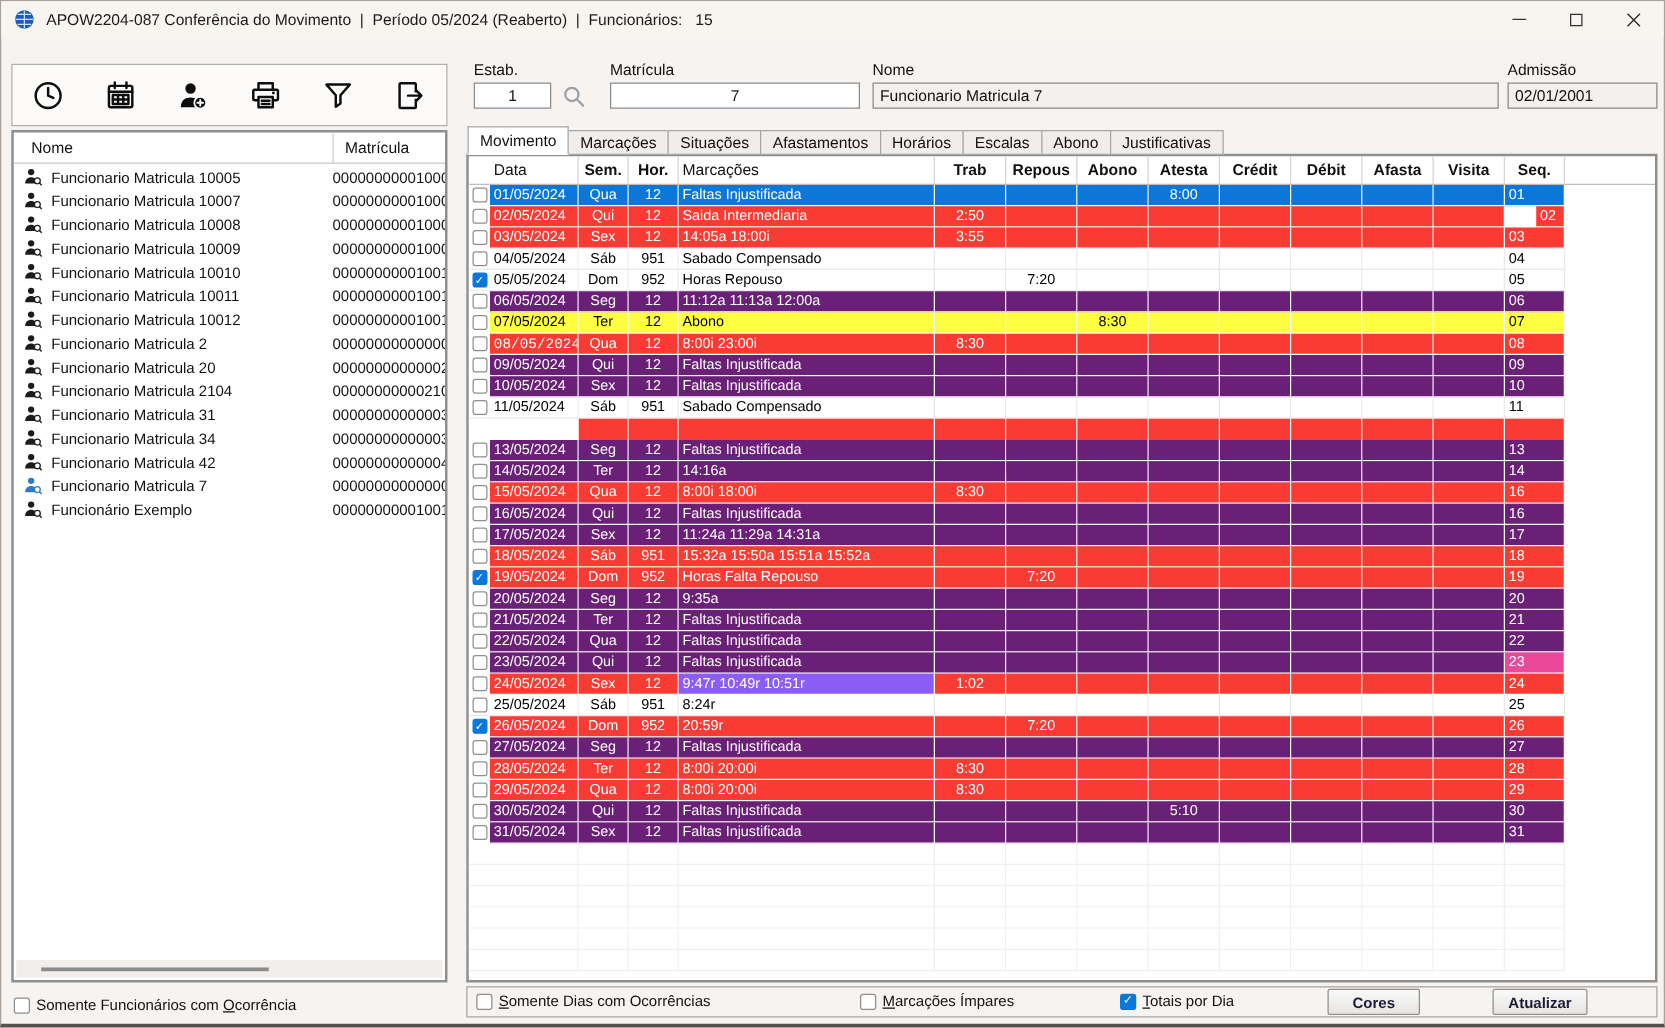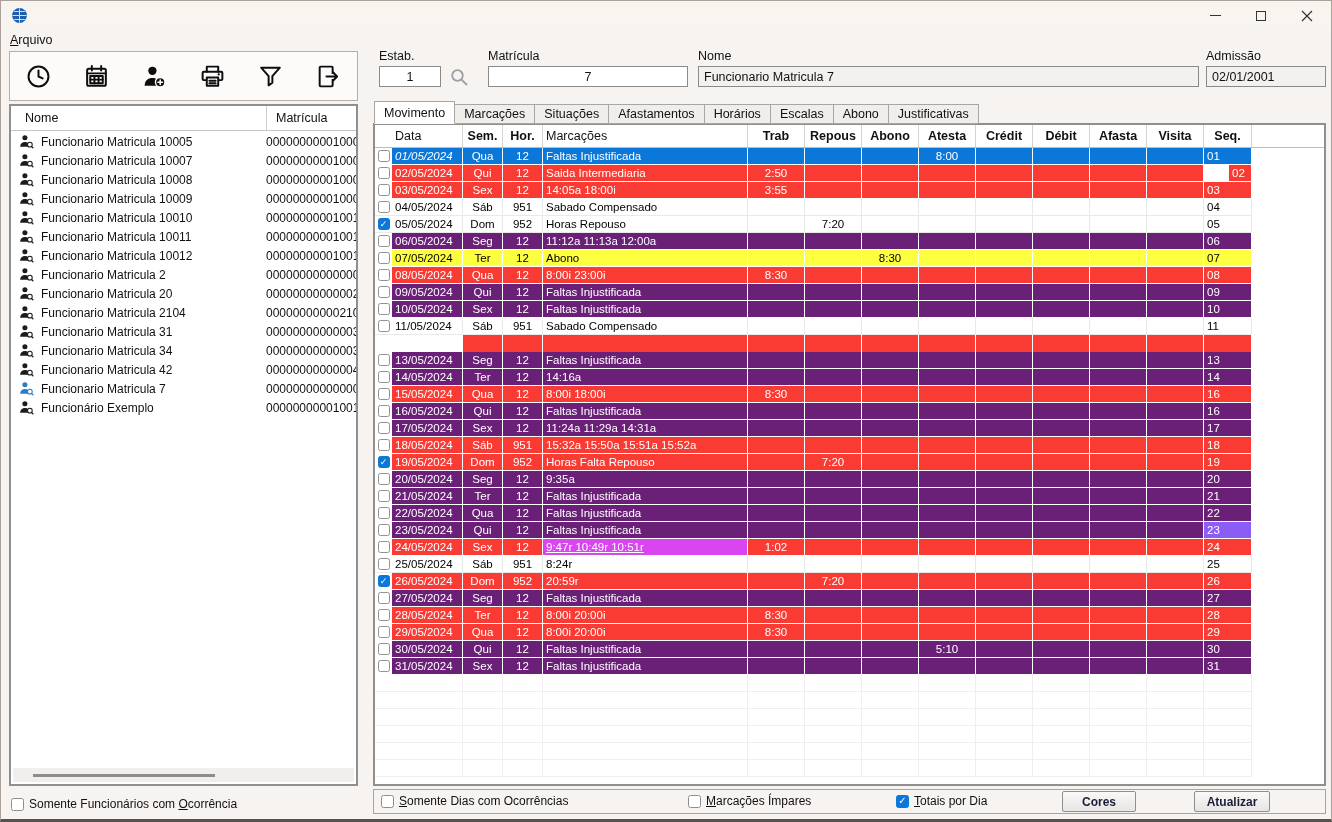--- a/index.html
+++ b/index.html
@@ -97,38 +97,36 @@
 
 <div class="window">
 
   <div class="titlebar">
     <span class="app-icon">
       <svg width="17" height="17" viewBox="0 0 17 17">
           <circle cx="8.5" cy="8.5" r="7.4" fill="#1d5fae"></circle>
           <path d="M1.5 8.5h14M8.5 1.5v14M3.2 4.5h10.6M3.2 12.5h10.6" stroke="#cfe2f5" stroke-width="1" fill="none"></path>
         </svg>
     </span>
+    <span class="title-text">APOW2204-087 Conferência do Movimento  |  Período 05/2024 (Reaberto)  |  Funcionários:   15</span>
     <div class="win-controls">
       <div class="win-btn">
           <span class="glyph-min"></span>
         </div>
       <div class="win-btn">
           <span class="glyph-max"></span>
         </div>
       <div class="win-btn">
         <svg width="12" height="12" viewBox="0 0 12 12">
             <path d="M1 1l10 10M11 1L1 11" stroke="#333" stroke-width="1.2"></path>
           </svg>
       </div>
     </div>
   </div>
 
-  <div class="menubar">
-    <span class="menu-item"><u>A</u>rquivo</span>
-  </div>
 
   <div class="toolbar">
     <div class="tool-btn">
       <svg width="27" height="27" viewBox="0 0 26 26">
           <circle cx="13" cy="13" r="9.6"></circle>
           <path d="M13 7.2V13l4 1.8"></path>
         </svg>
     </div>
     <div class="tool-btn">
       <svg width="27" height="27" viewBox="0 0 26 26">
@@ -377,21 +375,21 @@
         <div class="mth center">Débit</div>
         <div class="mth center">Afasta</div>
         <div class="mth center">Visita</div>
         <div class="mth center">Seq.</div>
       </div>
     <div>
         <div class="mtrow">
           <div class="cbcell" style="border-bottom-color: rgb(255, 255, 255);">
             <div class="rowcb"></div>
           </div>
-          <div class="mtc left" style="background: rgb(11, 119, 217); color: rgb(255, 255, 255); border-color: rgb(255, 255, 255); font-style: italic;">01/05/2024</div>
+          <div class="mtc left" style="background: rgb(11, 119, 217); color: rgb(255, 255, 255); border-color: rgb(255, 255, 255);">01/05/2024</div>
           <div class="mtc center" style="background: rgb(11, 119, 217); color: rgb(255, 255, 255); border-color: rgb(255, 255, 255);">Qua</div>
           <div class="mtc center" style="background: rgb(11, 119, 217); color: rgb(255, 255, 255); border-color: rgb(255, 255, 255);">12</div>
           <div class="mtc left" style="background: rgb(11, 119, 217); color: rgb(255, 255, 255); border-color: rgb(255, 255, 255);">Faltas Injustificada</div>
           <div class="mtc center" style="background: rgb(11, 119, 217); color: rgb(255, 255, 255); border-color: rgb(255, 255, 255);"></div>
           <div class="mtc center" style="background: rgb(11, 119, 217); color: rgb(255, 255, 255); border-color: rgb(255, 255, 255);"></div>
           <div class="mtc center" style="background: rgb(11, 119, 217); color: rgb(255, 255, 255); border-color: rgb(255, 255, 255);"></div>
           <div class="mtc center" style="background: rgb(11, 119, 217); color: rgb(255, 255, 255); border-color: rgb(255, 255, 255);">8:00</div>
           <div class="mtc center" style="background: rgb(11, 119, 217); color: rgb(255, 255, 255); border-color: rgb(255, 255, 255);"></div>
           <div class="mtc center" style="background: rgb(11, 119, 217); color: rgb(255, 255, 255); border-color: rgb(255, 255, 255);"></div>
           <div class="mtc center" style="background: rgb(11, 119, 217); color: rgb(255, 255, 255); border-color: rgb(255, 255, 255);"></div>
@@ -503,21 +501,21 @@
           <div class="mtc center" style="background: rgb(255, 255, 66); color: rgb(0, 0, 0); border-color: rgb(255, 255, 255);"></div>
           <div class="mtc center" style="background: rgb(255, 255, 66); color: rgb(0, 0, 0); border-color: rgb(255, 255, 255);"></div>
           <div class="mtc center" style="background: rgb(255, 255, 66); color: rgb(0, 0, 0); border-color: rgb(255, 255, 255);"></div>
           <div class="mtc center" style="background: rgb(255, 255, 66); color: rgb(0, 0, 0); border-color: rgb(255, 255, 255);"></div>
           <div class="mtc left" style="background: rgb(255, 255, 66); color: rgb(0, 0, 0); border-color: rgb(255, 255, 255);">07</div>
         </div>
         <div class="mtrow">
           <div class="cbcell" style="border-bottom-color: rgb(255, 255, 255);">
             <div class="rowcb"></div>
           </div>
-          <div class="mtc left" style="background: rgb(249, 59, 51); color: rgb(255, 255, 255); border-color: rgb(255, 255, 255);">08/05/2024</div>
+          <div class="mtc left" style="background: rgb(249, 59, 51); color: rgb(255, 255, 255); border-color: rgb(255, 255, 255); font-family: Liberation Mono, monospace;">08/05/2024</div>
           <div class="mtc center" style="background: rgb(249, 59, 51); color: rgb(255, 255, 255); border-color: rgb(255, 255, 255);">Qua</div>
           <div class="mtc center" style="background: rgb(249, 59, 51); color: rgb(255, 255, 255); border-color: rgb(255, 255, 255);">12</div>
           <div class="mtc left" style="background: rgb(249, 59, 51); color: rgb(255, 255, 255); border-color: rgb(255, 255, 255);">8:00i 23:00i</div>
           <div class="mtc center" style="background: rgb(249, 59, 51); color: rgb(255, 255, 255); border-color: rgb(255, 255, 255);">8:30</div>
           <div class="mtc center" style="background: rgb(249, 59, 51); color: rgb(255, 255, 255); border-color: rgb(255, 255, 255);"></div>
           <div class="mtc center" style="background: rgb(249, 59, 51); color: rgb(255, 255, 255); border-color: rgb(255, 255, 255);"></div>
           <div class="mtc center" style="background: rgb(249, 59, 51); color: rgb(255, 255, 255); border-color: rgb(255, 255, 255);"></div>
           <div class="mtc center" style="background: rgb(249, 59, 51); color: rgb(255, 255, 255); border-color: rgb(255, 255, 255);"></div>
           <div class="mtc center" style="background: rgb(249, 59, 51); color: rgb(255, 255, 255); border-color: rgb(255, 255, 255);"></div>
           <div class="mtc center" style="background: rgb(249, 59, 51); color: rgb(255, 255, 255); border-color: rgb(255, 255, 255);"></div>
@@ -785,30 +783,30 @@
           <div class="mtc center" style="background: rgb(106, 32, 119); color: rgb(255, 255, 255); border-color: rgb(255, 255, 255);">12</div>
           <div class="mtc left" style="background: rgb(106, 32, 119); color: rgb(255, 255, 255); border-color: rgb(255, 255, 255);">Faltas Injustificada</div>
           <div class="mtc center" style="background: rgb(106, 32, 119); color: rgb(255, 255, 255); border-color: rgb(255, 255, 255);"></div>
           <div class="mtc center" style="background: rgb(106, 32, 119); color: rgb(255, 255, 255); border-color: rgb(255, 255, 255);"></div>
           <div class="mtc center" style="background: rgb(106, 32, 119); color: rgb(255, 255, 255); border-color: rgb(255, 255, 255);"></div>
           <div class="mtc center" style="background: rgb(106, 32, 119); color: rgb(255, 255, 255); border-color: rgb(255, 255, 255);"></div>
           <div class="mtc center" style="background: rgb(106, 32, 119); color: rgb(255, 255, 255); border-color: rgb(255, 255, 255);"></div>
           <div class="mtc center" style="background: rgb(106, 32, 119); color: rgb(255, 255, 255); border-color: rgb(255, 255, 255);"></div>
           <div class="mtc center" style="background: rgb(106, 32, 119); color: rgb(255, 255, 255); border-color: rgb(255, 255, 255);"></div>
           <div class="mtc center" style="background: rgb(106, 32, 119); color: rgb(255, 255, 255); border-color: rgb(255, 255, 255);"></div>
-          <div class="mtc left" style="background: #8b5cf6; color: rgb(255, 255, 255); border-color: rgb(255, 255, 255);">23</div>
+          <div class="mtc left" style="background: #ec4899; color: rgb(255, 255, 255); border-color: rgb(255, 255, 255);">23</div>
         </div>
         <div class="mtrow">
           <div class="cbcell" style="border-bottom-color: rgb(255, 255, 255);">
             <div class="rowcb"></div>
           </div>
           <div class="mtc left" style="background: rgb(249, 59, 51); color: rgb(255, 255, 255); border-color: rgb(255, 255, 255);">24/05/2024</div>
           <div class="mtc center" style="background: rgb(249, 59, 51); color: rgb(255, 255, 255); border-color: rgb(255, 255, 255);">Sex</div>
           <div class="mtc center" style="background: rgb(249, 59, 51); color: rgb(255, 255, 255); border-color: rgb(255, 255, 255);">12</div>
-          <div class="mtc left" style="background: #d946ef; color: rgb(255, 255, 255); border-color: rgb(255, 255, 255); text-decoration: underline;">9:47r 10:49r 10:51r</div>
+          <div class="mtc left" style="background: #8b5cf6; color: rgb(255, 255, 255); border-color: rgb(255, 255, 255);">9:47r 10:49r 10:51r</div>
           <div class="mtc center" style="background: rgb(249, 59, 51); color: rgb(255, 255, 255); border-color: rgb(255, 255, 255);">1:02</div>
           <div class="mtc center" style="background: rgb(249, 59, 51); color: rgb(255, 255, 255); border-color: rgb(255, 255, 255);"></div>
           <div class="mtc center" style="background: rgb(249, 59, 51); color: rgb(255, 255, 255); border-color: rgb(255, 255, 255);"></div>
           <div class="mtc center" style="background: rgb(249, 59, 51); color: rgb(255, 255, 255); border-color: rgb(255, 255, 255);"></div>
           <div class="mtc center" style="background: rgb(249, 59, 51); color: rgb(255, 255, 255); border-color: rgb(255, 255, 255);"></div>
           <div class="mtc center" style="background: rgb(249, 59, 51); color: rgb(255, 255, 255); border-color: rgb(255, 255, 255);"></div>
           <div class="mtc center" style="background: rgb(249, 59, 51); color: rgb(255, 255, 255); border-color: rgb(255, 255, 255);"></div>
           <div class="mtc center" style="background: rgb(249, 59, 51); color: rgb(255, 255, 255); border-color: rgb(255, 255, 255);"></div>
           <div class="mtc left" style="background: rgb(249, 59, 51); color: rgb(255, 255, 255); border-color: rgb(255, 255, 255);">24</div>
         </div>

